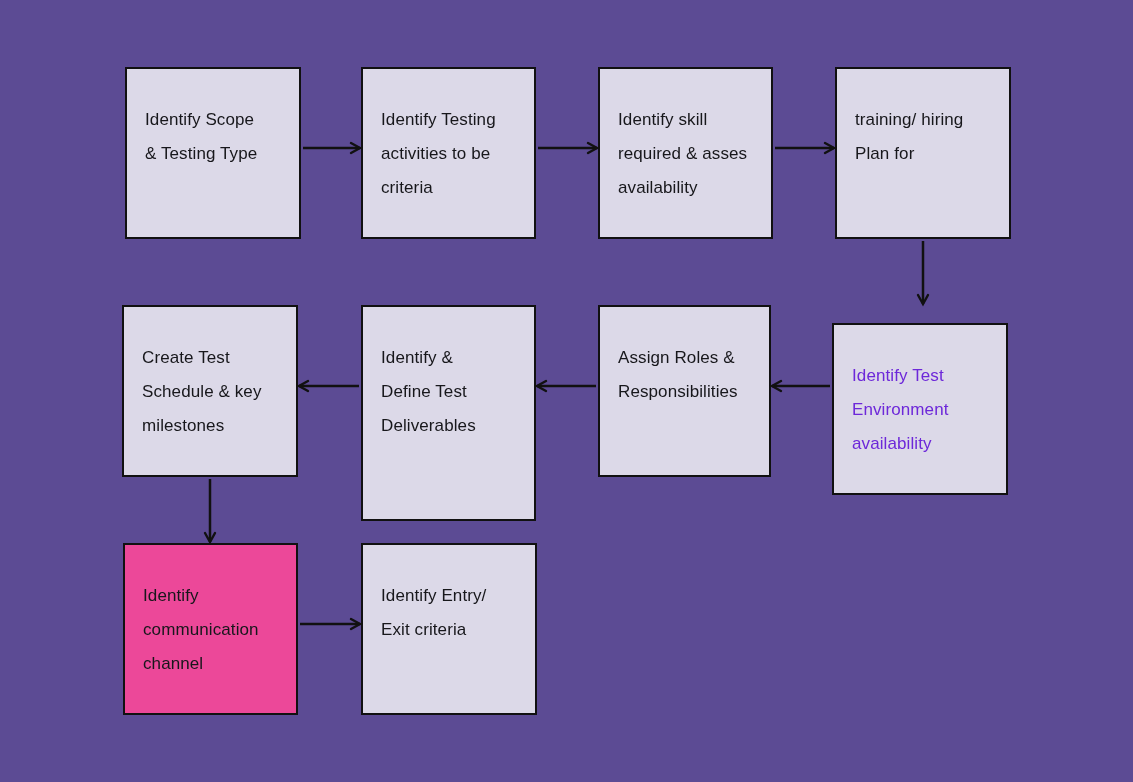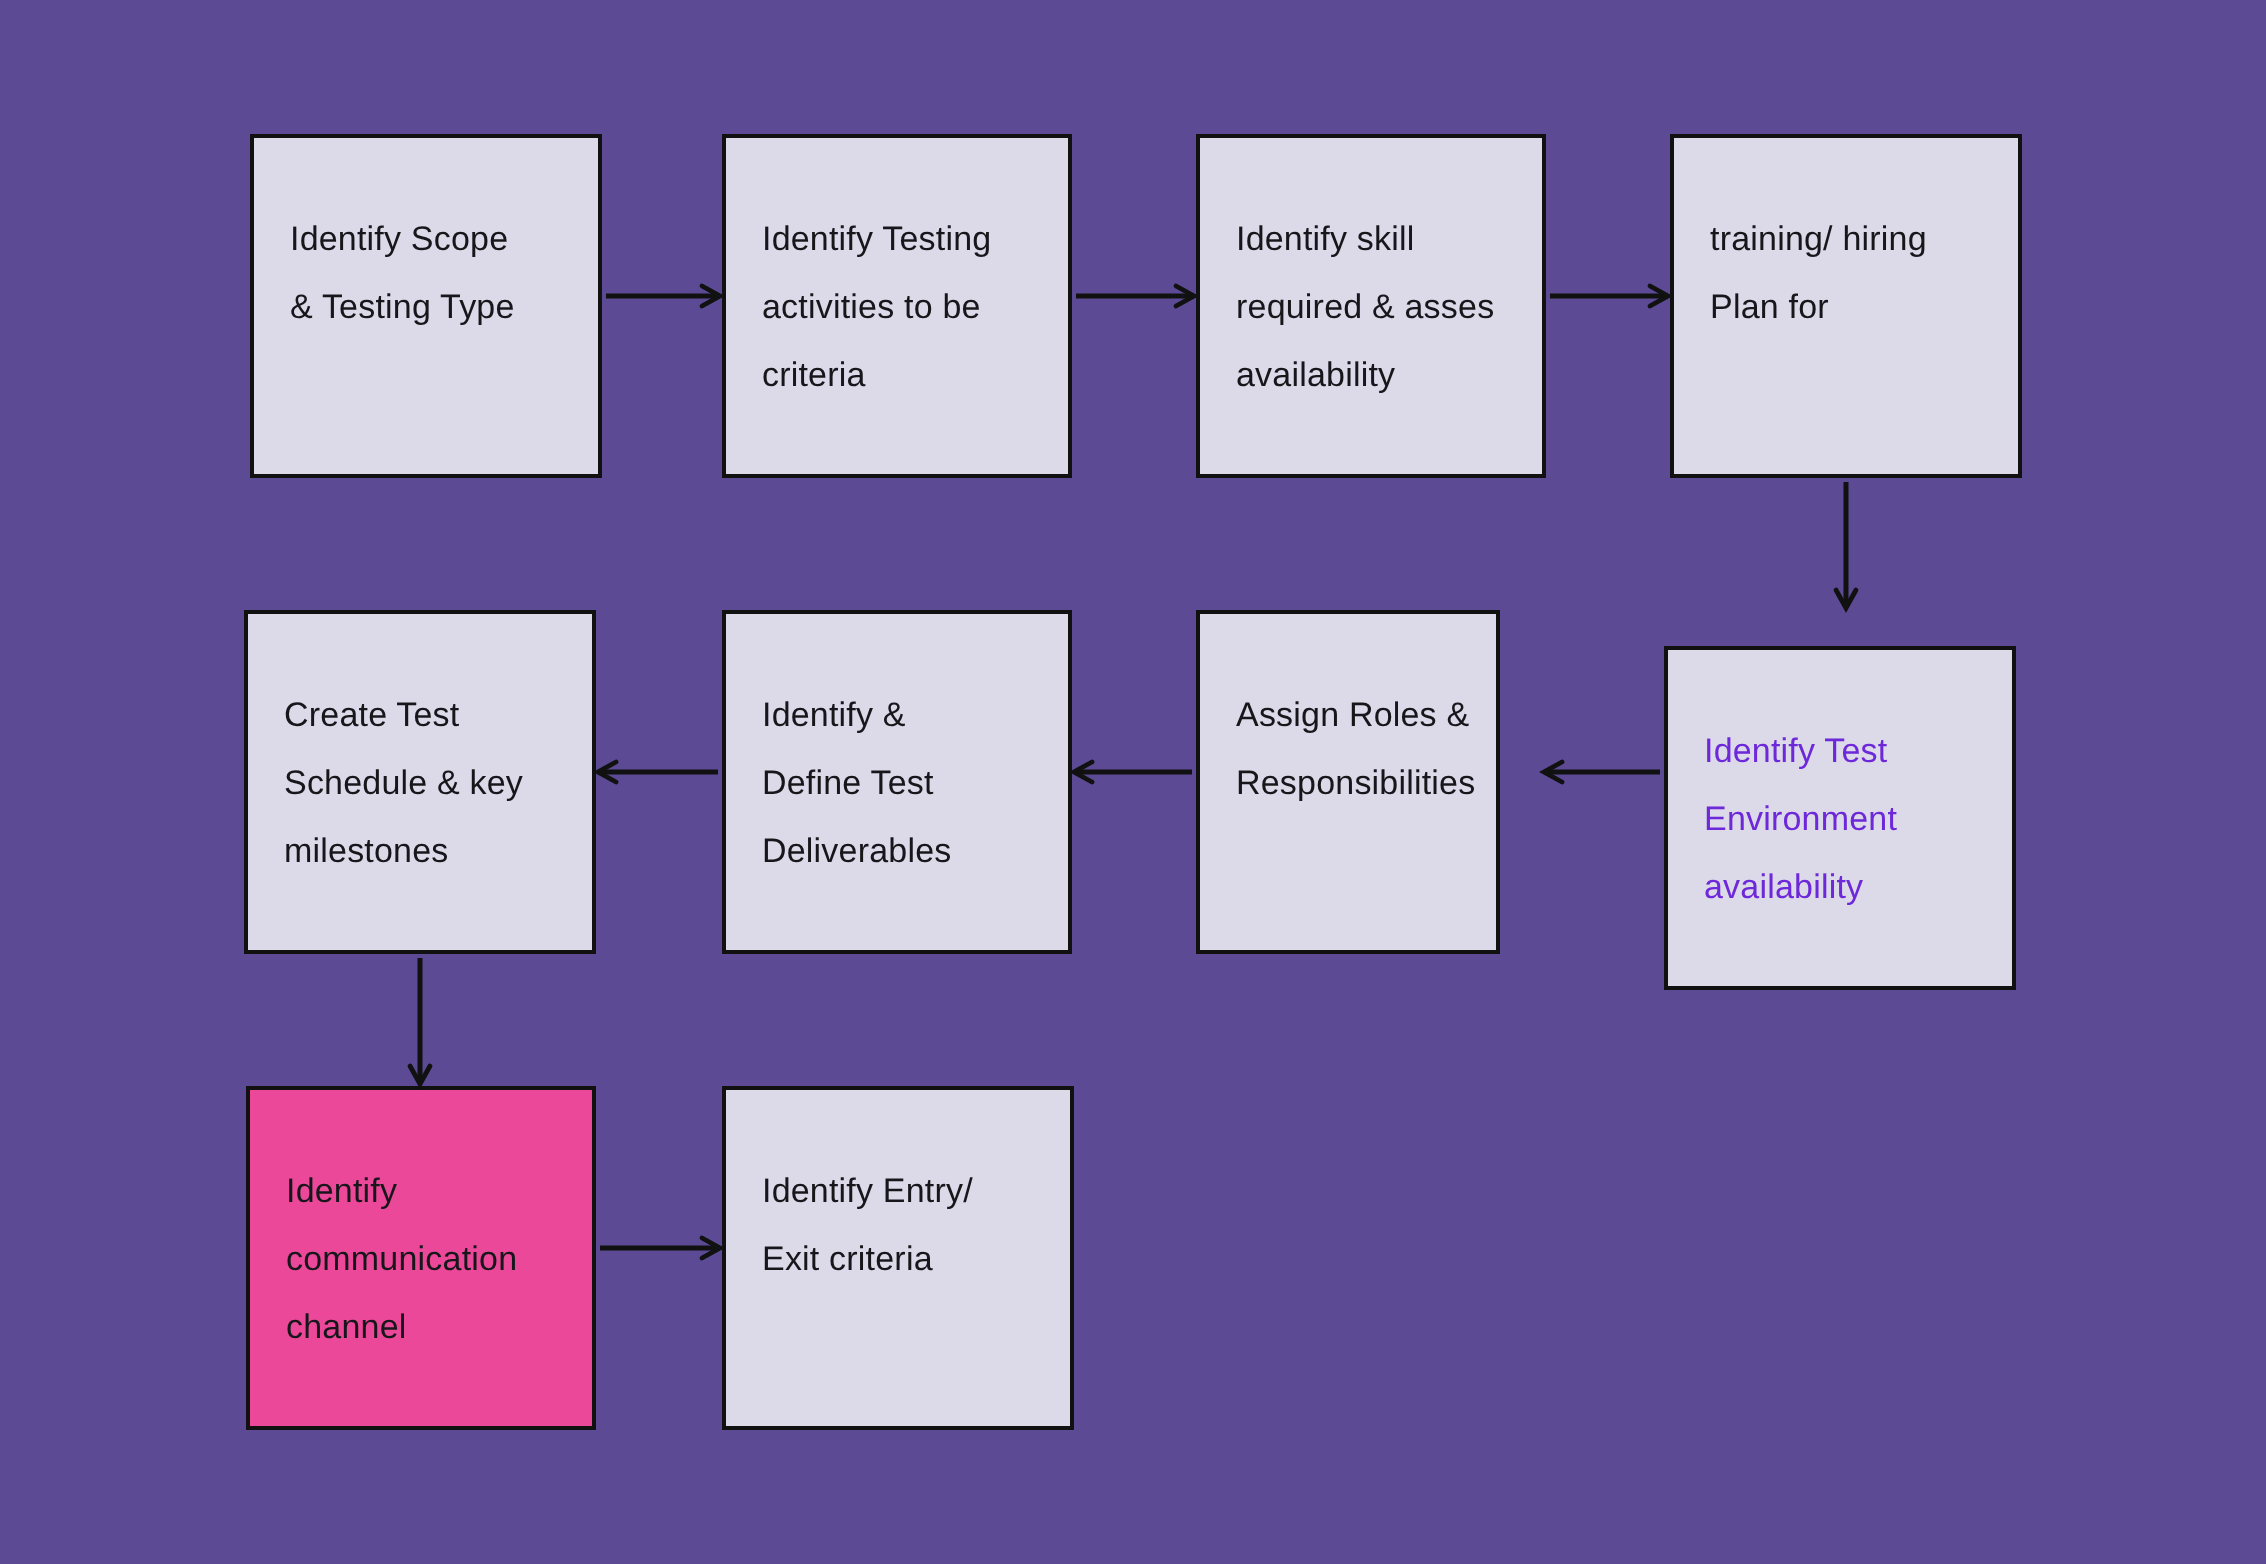--- a/index.html
+++ b/index.html
@@ -55,26 +55,26 @@
     </div>
     <div class="node" style="left: 835px; top: 67px; width: 176px; height: 172px; background: rgb(220, 217, 232); border-color: rgb(17, 17, 17); color: rgb(23, 23, 27);">
       <div class="node-line">training/ hiring</div>
       <div class="node-line">Plan for</div>
     </div>
     <div class="node" style="left: 122px; top: 305px; width: 176px; height: 172px; background: rgb(220, 217, 232); border-color: rgb(17, 17, 17); color: rgb(23, 23, 27);">
       <div class="node-line">Create Test</div>
       <div class="node-line">Schedule &amp; key</div>
       <div class="node-line">milestones</div>
     </div>
-    <div class="node" style="left: 361px; top: 305px; width: 175px; height: 172px; background: rgb(220, 217, 232); border-color: rgb(17, 17, 17); color: rgb(23, 23, 27);">
+    <div class="node" style="left: 361px; top: 305px; width: 175px; height: 216px; background: rgb(220, 217, 232); border-color: rgb(17, 17, 17); color: rgb(23, 23, 27);">
       <div class="node-line">Identify &amp;</div>
       <div class="node-line">Define Test</div>
       <div class="node-line">Deliverables</div>
     </div>
-    <div class="node" style="left: 598px; top: 305px; width: 152px; height: 172px; background: rgb(220, 217, 232); border-color: rgb(17, 17, 17); color: rgb(23, 23, 27);">
+    <div class="node" style="left: 598px; top: 305px; width: 173px; height: 172px; background: rgb(220, 217, 232); border-color: rgb(17, 17, 17); color: rgb(23, 23, 27);">
       <div class="node-line">Assign Roles &amp;</div>
       <div class="node-line">Responsibilities</div>
     </div>
     <div class="node" style="left: 832px; top: 323px; width: 176px; height: 172px; background: rgb(220, 217, 232); border-color: rgb(17, 17, 17); color: #6d28d9;">
       <div class="node-line">Identify Test</div>
       <div class="node-line">Environment</div>
       <div class="node-line">availability</div>
     </div>
     <div class="node" style="left: 123px; top: 543px; width: 175px; height: 172px; background: #ec4899; border-color: rgb(17, 17, 17); color: rgb(23, 23, 27);">
       <div class="node-line">Identify</div>

